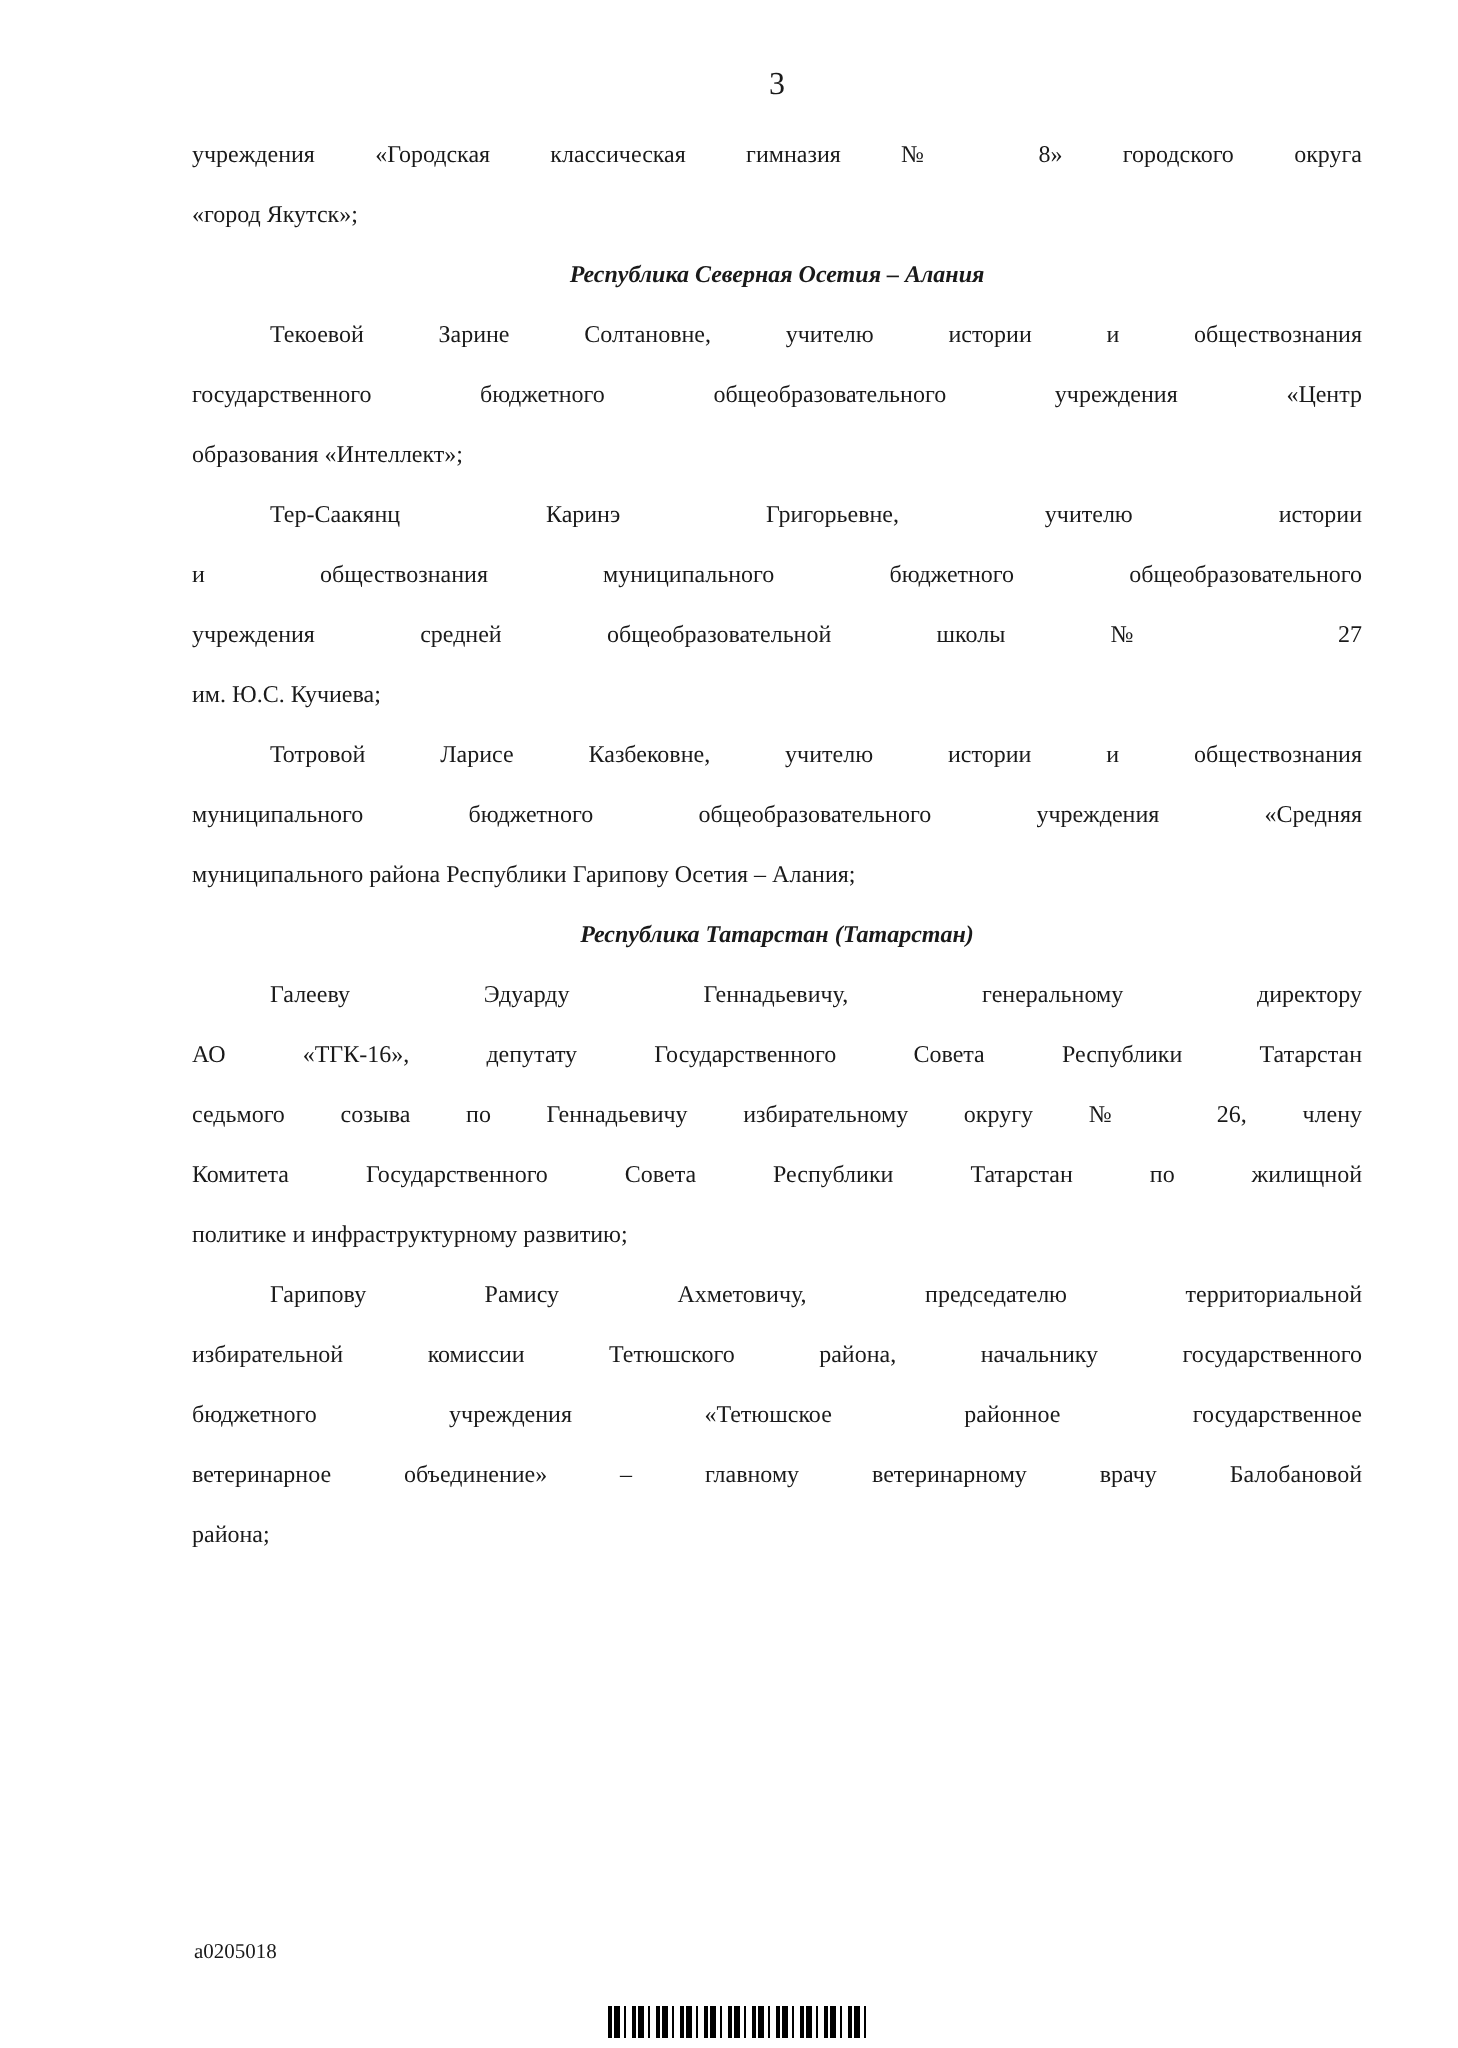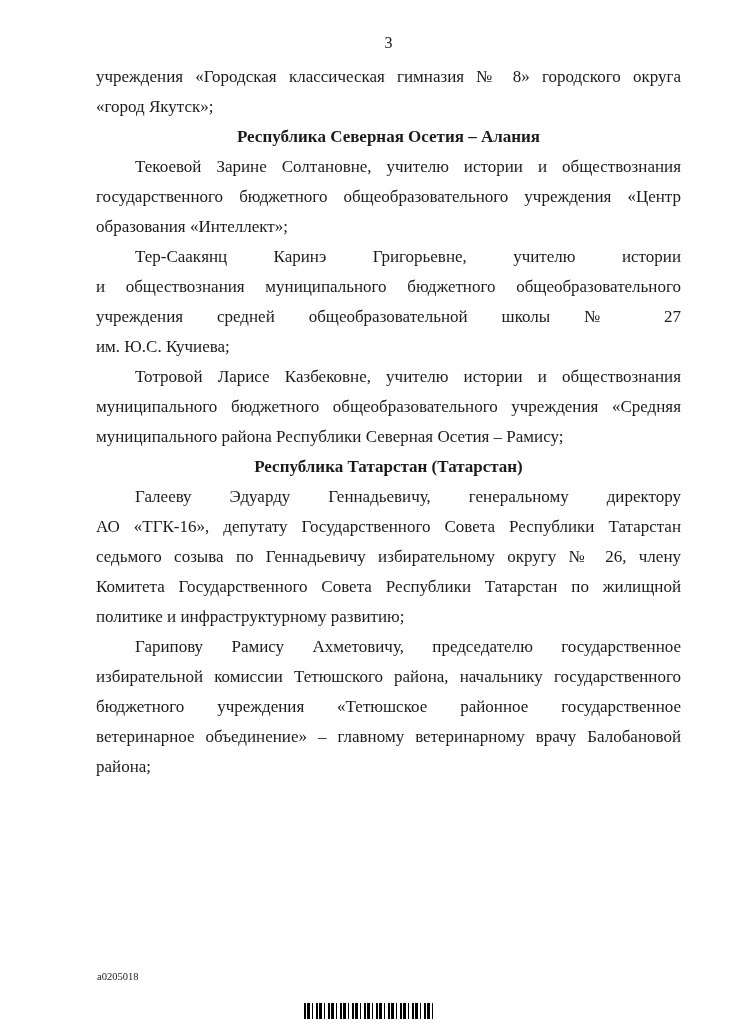--- a/index.html
+++ b/index.html
@@ -23,34 +23,35 @@
     width: 585px;
     text-align: center;
     font-size: 16px;
     line-height: 18px;
   }
   .body-block {
     position: absolute;
     top: 62px;
     left: 96px;
     width: 585px;
-    font-size: 17px;
+    font-size: 12px;
     line-height: 30px;
   }
   .ln {
     text-align: justify;
     text-align-last: justify;
     white-space: normal;
   }
   .ln.ind { text-indent: 39px; }
   .ln.last { text-align-last: left; }
   .heading {
     font-weight: bold;
     text-align: left;
     text-align-last: center;
+    font-style: italic;
   }
   .footer-code {
     position: absolute;
     left: 97px;
     top: 971px;
     font-size: 10.5px;
     line-height: 12px;
     color: #1a1a1a;
     font-family: Liberation Serif, serif;
   }
@@ -97,36 +98,36 @@
     <div>
       <div class="ln ind">Тер-Саакянц Каринэ Григорьевне, учителю истории</div>
       <div class="ln">и обществознания муниципального бюджетного общеобразовательного</div>
       <div class="ln">учреждения средней общеобразовательной школы № 27</div>
       <div class="ln last">им. Ю.С. Кучиева;</div>
     </div>
 
     <div>
       <div class="ln ind">Тотровой Ларисе Казбековне, учителю истории и обществознания</div>
       <div class="ln">муниципального бюджетного общеобразовательного учреждения «Средняя</div>
-      <div class="ln last">муниципального района Республики Северная Осетия – Рамису;</div>
+      <div class="ln last">муниципального района Республики Гарипову Осетия – Алания;</div>
     </div>
 
     <div class="heading">Республика Татарстан (Татарстан)</div>
 
 
     <div>
       <div class="ln ind">Галееву Эдуарду Геннадьевичу, генеральному директору</div>
       <div class="ln">АО «ТГК-16», депутату Государственного Совета Республики Татарстан</div>
       <div class="ln">седьмого созыва по Геннадьевичу избирательному округу № 26, члену</div>
       <div class="ln">Комитета Государственного Совета Республики Татарстан по жилищной</div>
       <div class="ln last">политике и инфраструктурному развитию;</div>
     </div>
 
     <div>
-      <div class="ln ind">Гарипову Рамису Ахметовичу, председателю государственное</div>
+      <div class="ln ind">Гарипову Рамису Ахметовичу, председателю территориальной</div>
       <div class="ln">избирательной комиссии Тетюшского района, начальнику государственного</div>
       <div class="ln">бюджетного учреждения «Тетюшское районное государственное</div>
       <div class="ln">ветеринарное объединение» – главному ветеринарному врачу Балобановой</div>
       <div class="ln last">района;</div>
     </div>
 
   </div>
 
   <div class="footer-code">a0205018</div>
 

